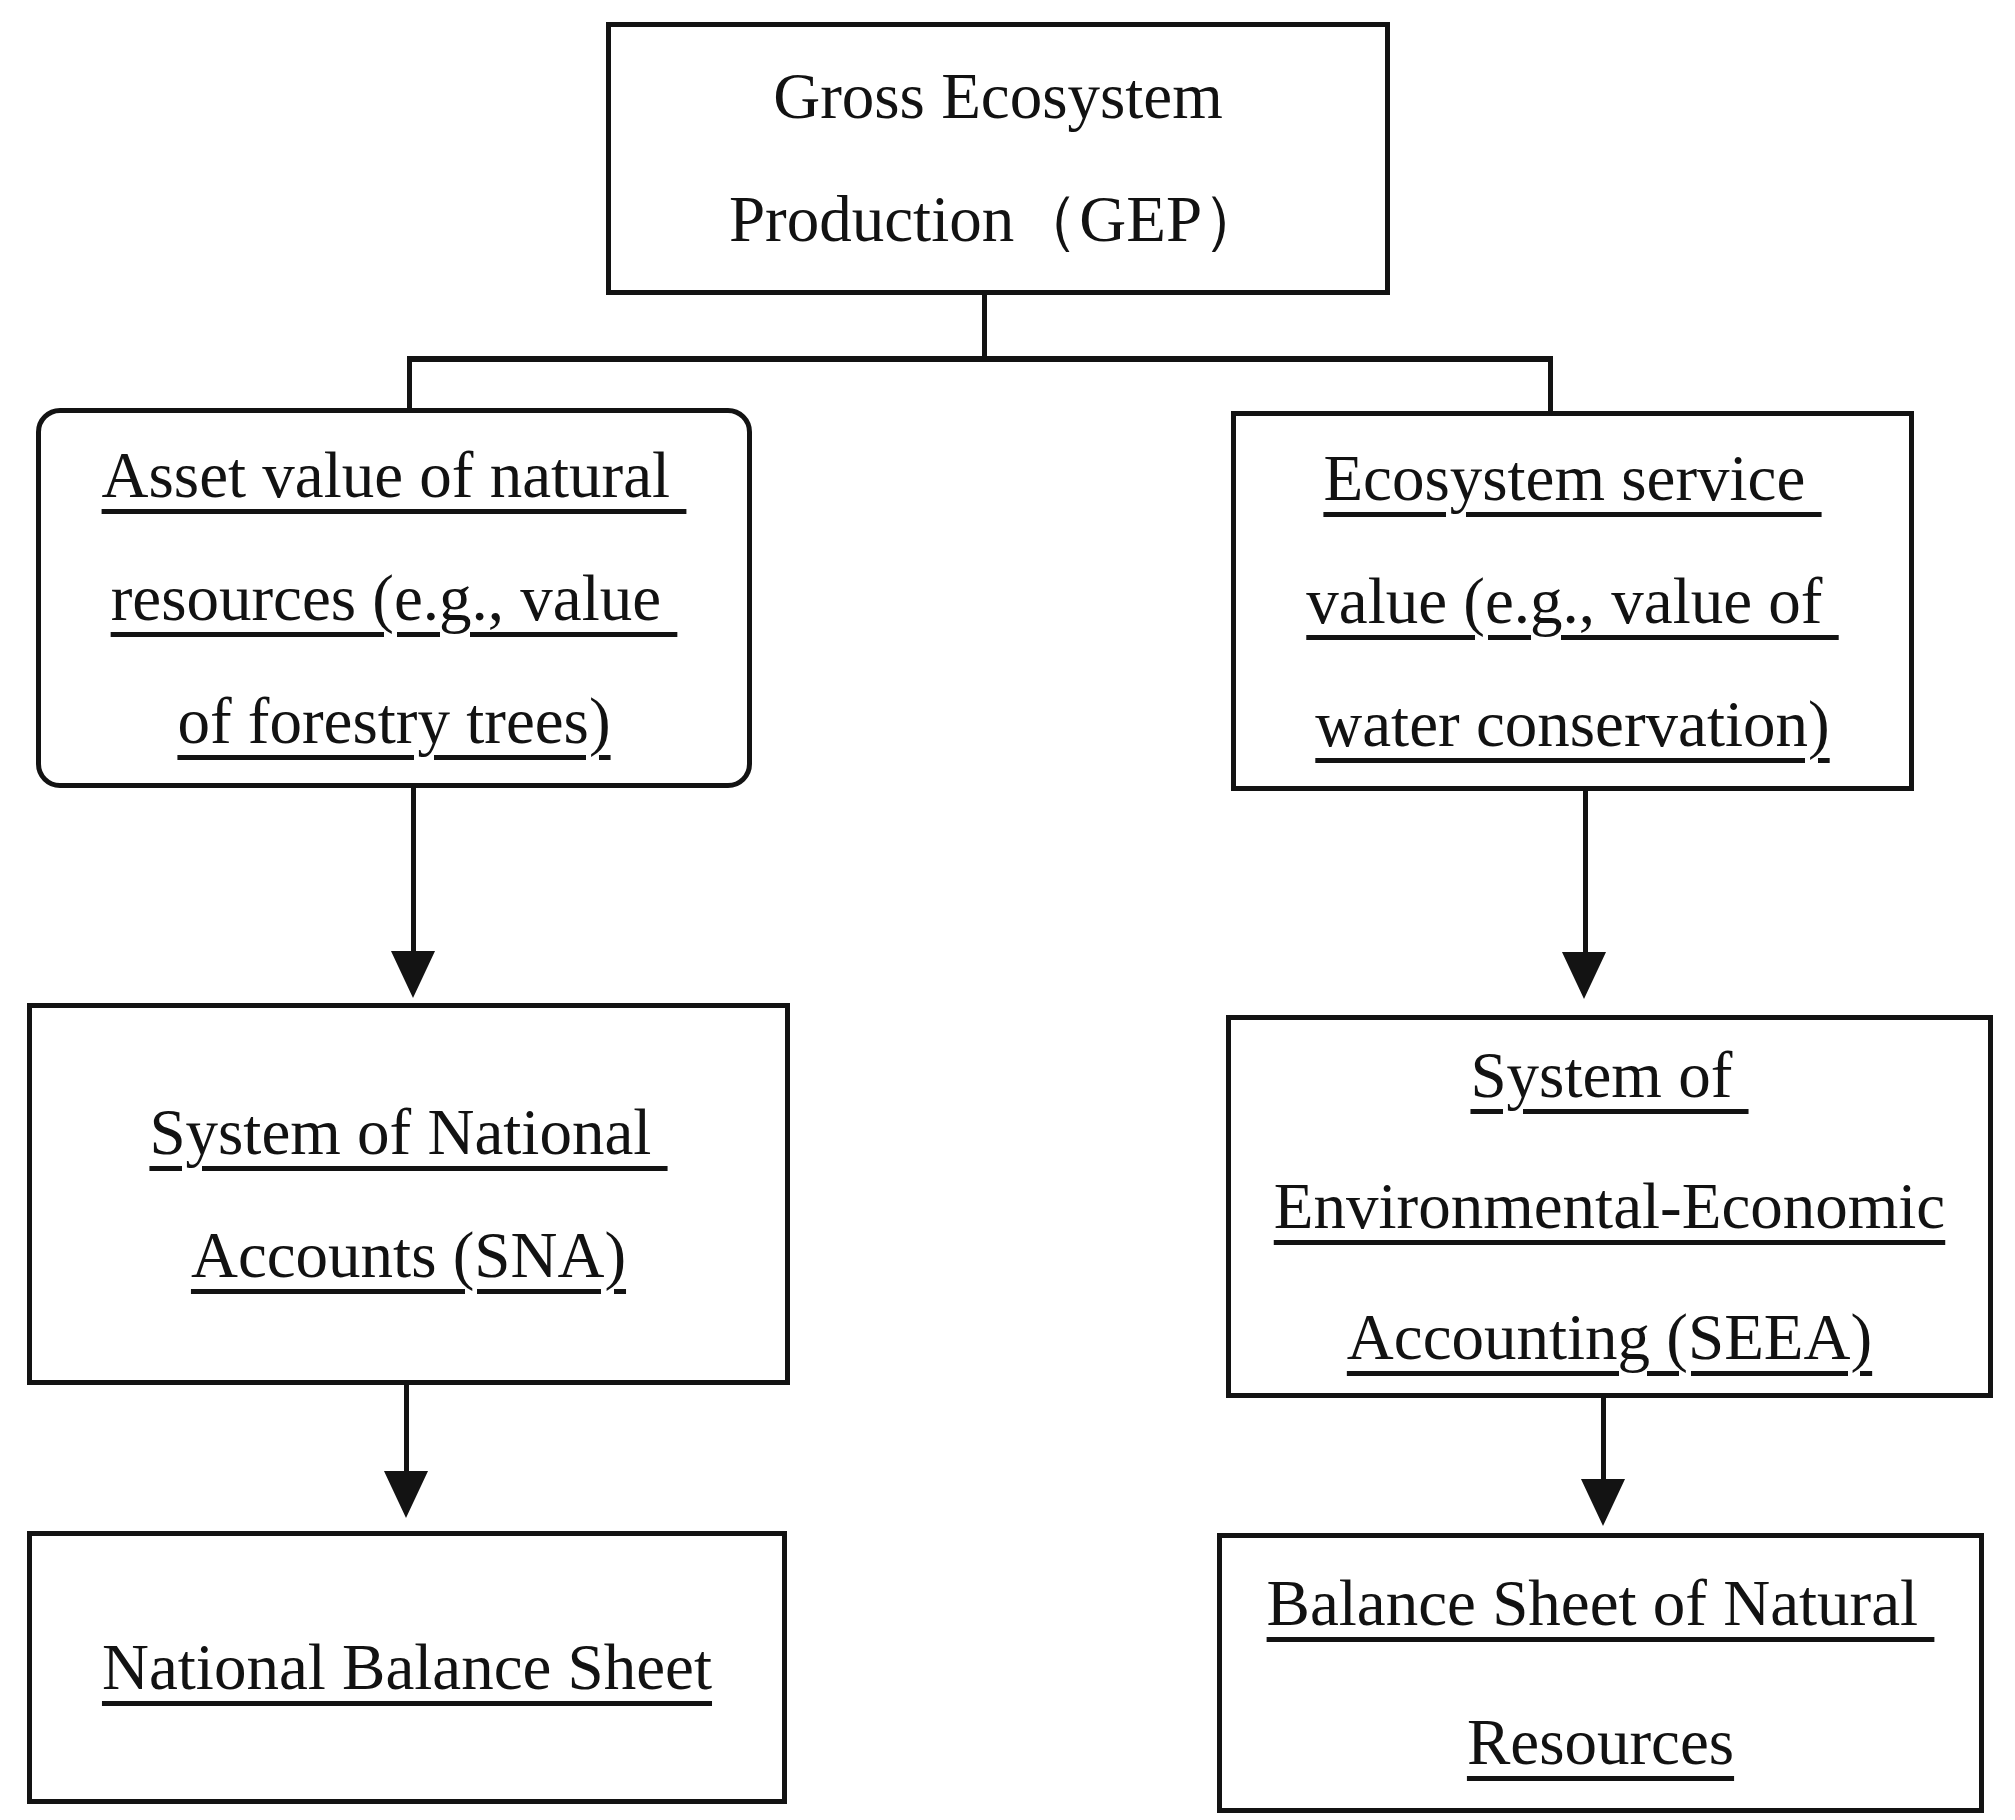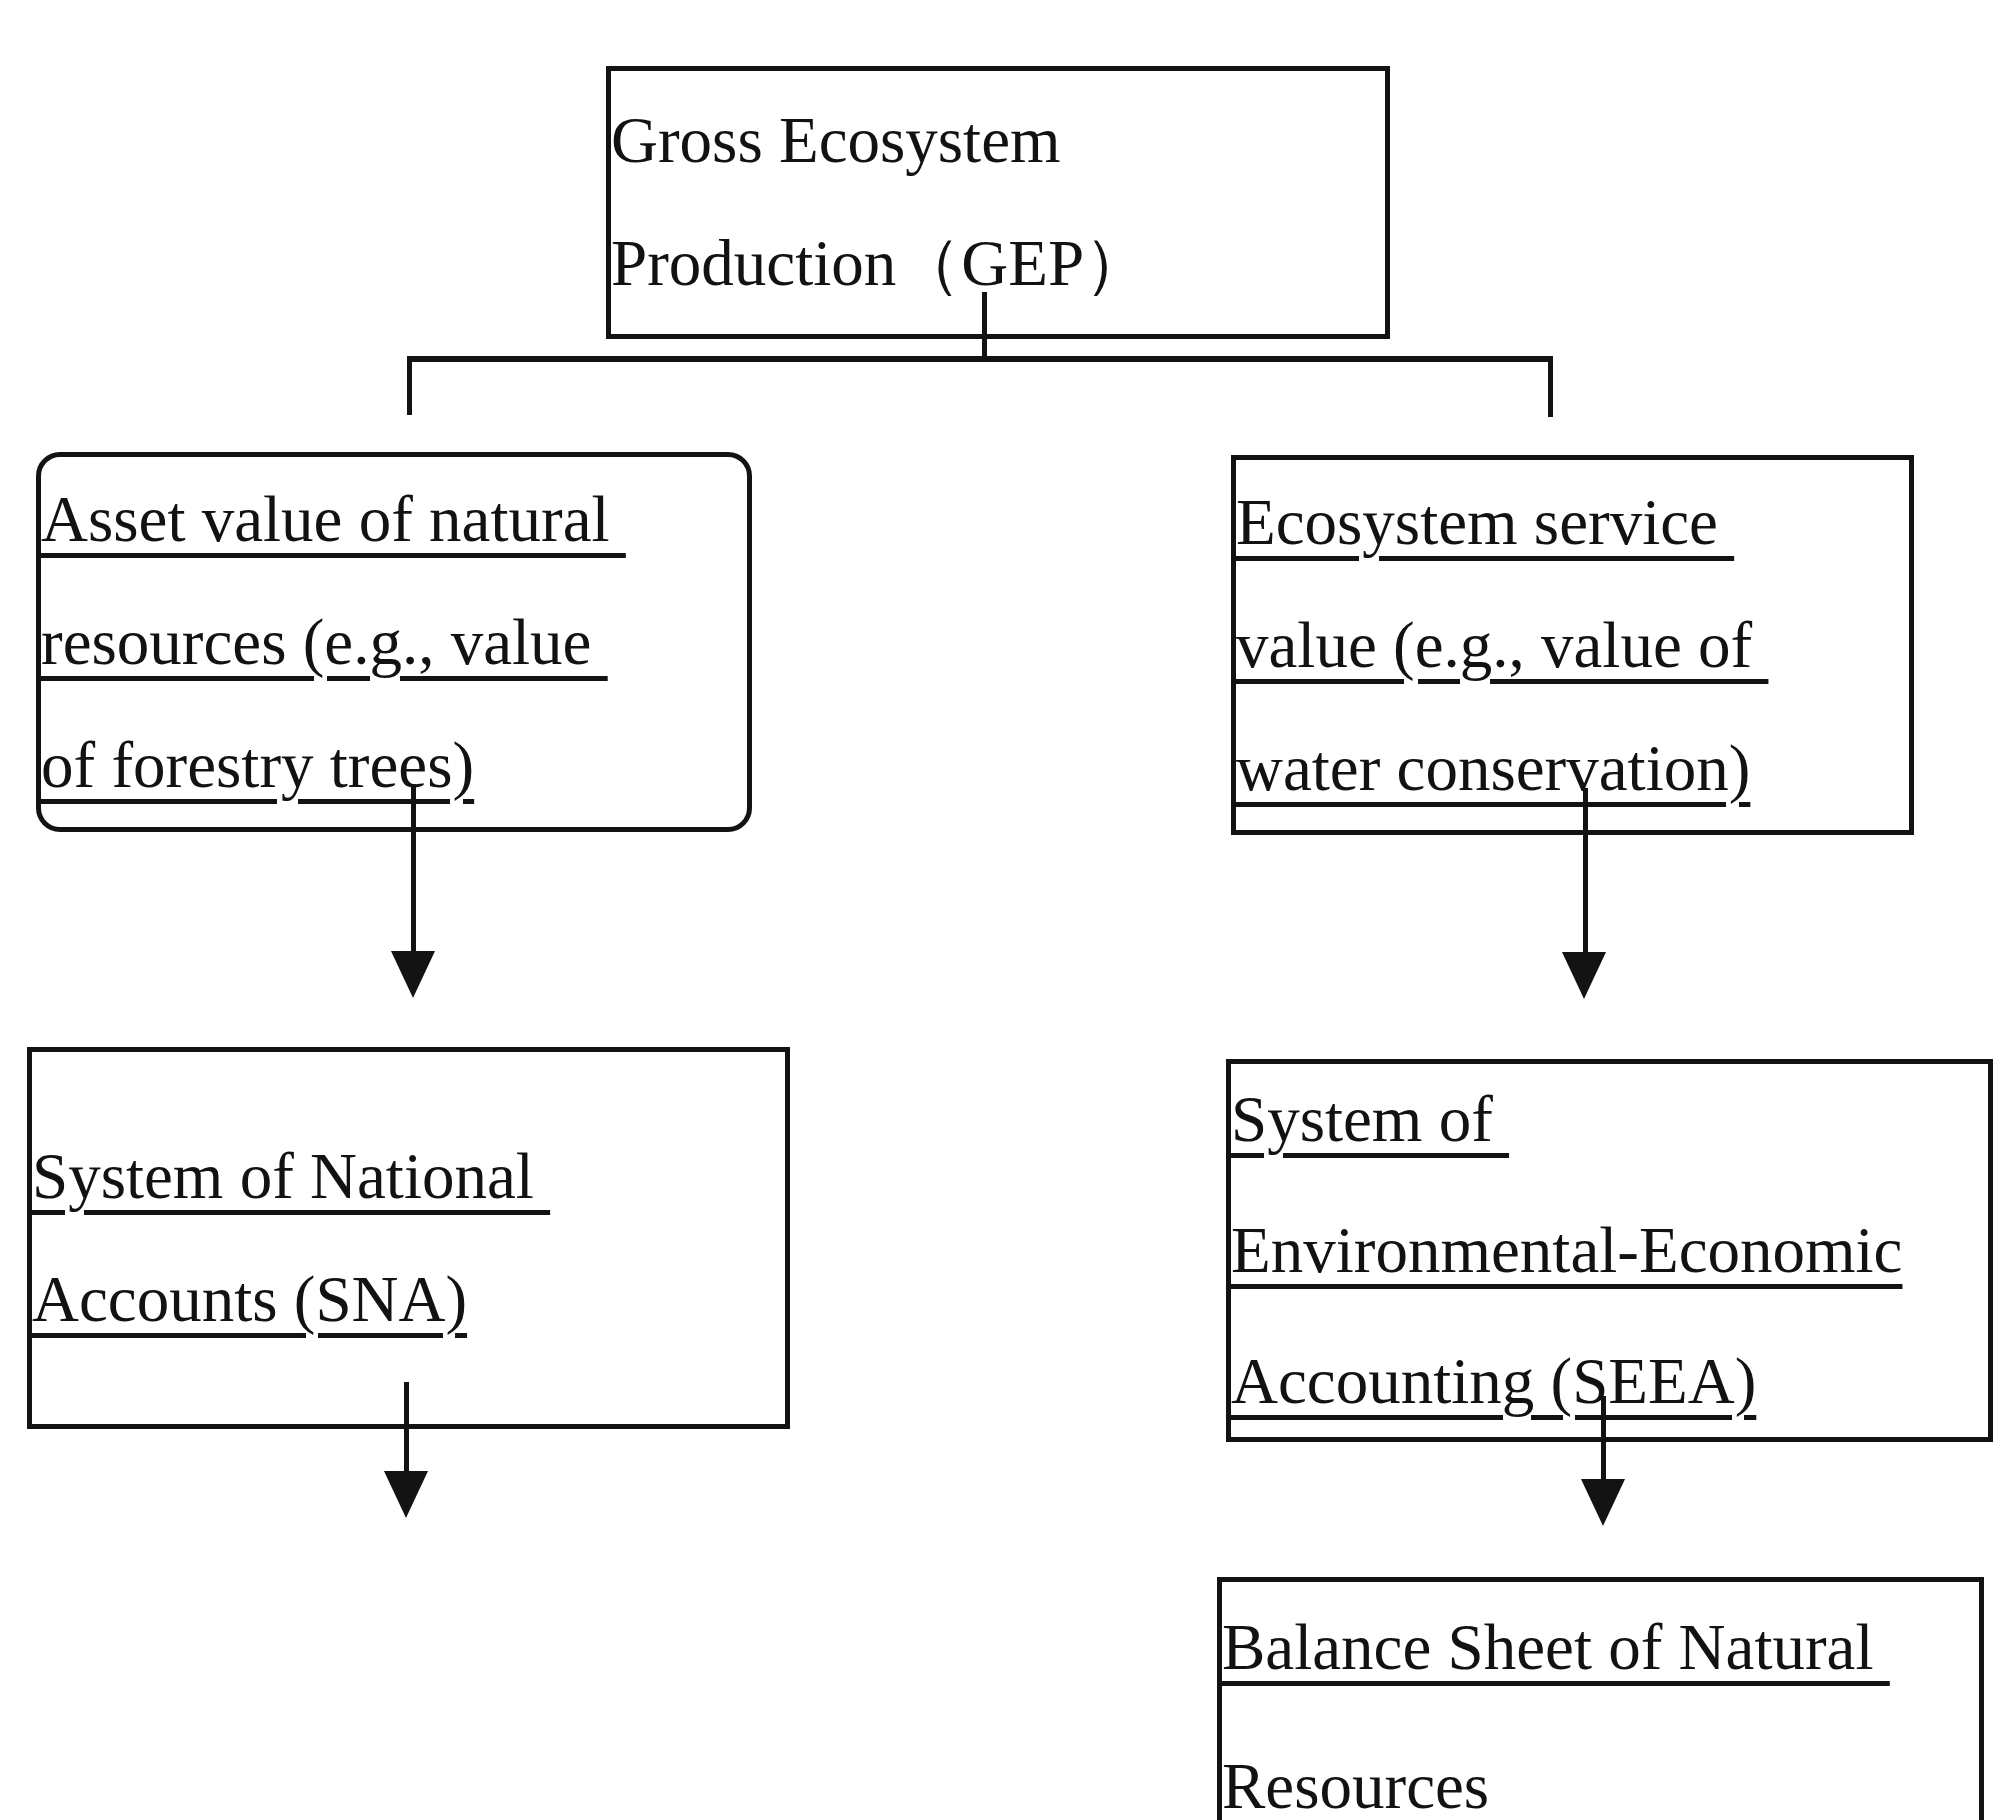--- a/index.html
+++ b/index.html
@@ -12,24 +12,23 @@
     font-family: "Liberation Serif", "DejaVu Serif", serif;
     color: #121212;
     overflow: hidden;
   }
   .box {
     position: absolute;
     border: 5.9px solid #131313;
     background: #ffffff;
     display: flex;
     flex-direction: column;
-    align-items: flex-start;
+    align-items: center;
     justify-content: center;
     text-align: center;
-    margin-top: 44px;
   }
   .ln {
     display: block;
     font-size: 65px;
     line-height: 123px;
     white-space: pre;
     letter-spacing: 0px;
   }
   .u .ln {
     text-decoration: underline;
@@ -106,19 +105,22 @@
     <span class="ln">System of&nbsp;</span>
     <span class="ln">Environmental-Economic</span>
     <span class="ln">Accounting (SEEA)</span>
   </div>
 
   <div class="conn c-shaft-l2"></div>
   <div class="arrowhead h-l2"></div>
   <div class="conn c-shaft-r2"></div>
   <div class="arrowhead h-r2"></div>
 
+  <div class="box u b-nbs">
+    <span class="ln">National Balance Sheet</span>
+  </div>
   <div class="box u b-bsnr">
     <span class="ln">Balance Sheet of Natural&nbsp;</span>
     <span class="ln">Resources</span>
   </div>
 
 </div>
 
 
 </body></html>

